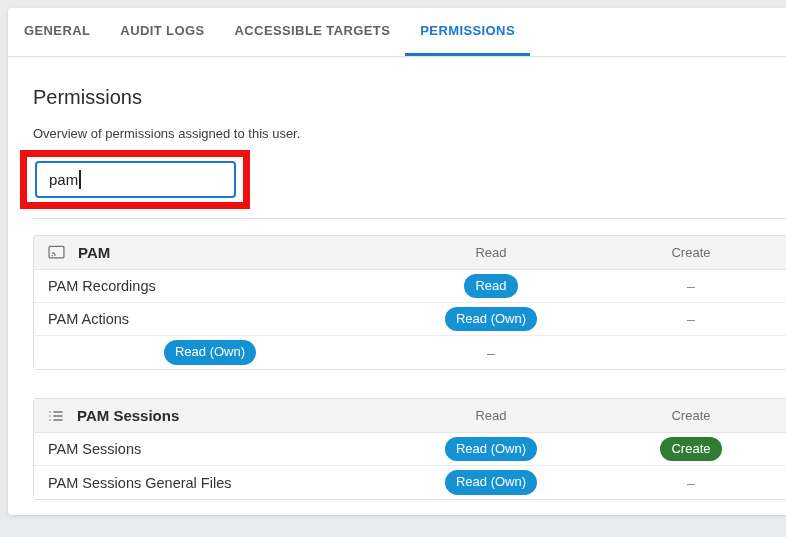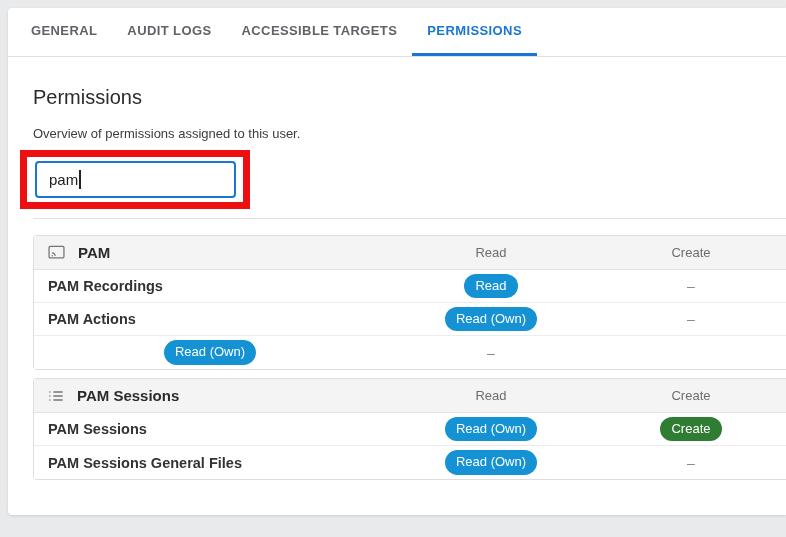--- a/index.html
+++ b/index.html
@@ -17,21 +17,21 @@
     border-radius:4px 0 0 4px;
     box-shadow:0 1px 3px rgba(0,0,0,0.12);
     overflow:hidden;
   }
   
   .tabbar {
     display:flex;
     align-items:stretch;
     height:49px;
     border-bottom:1px solid #e0e0e0;
-    padding-left:8px;
+    padding-left:1px;
   }
   .tab {
     display:flex; align-items:center;
     padding:0 15px;
     font-size:13px;
     font-weight:700;
     letter-spacing:0.4px;
     color:#5f6368;
     text-transform:uppercase;
     cursor:pointer;
@@ -69,42 +69,42 @@
 
   .divider { margin-top:9px; border:0; border-top:1px solid #e0e0e0; }
 
   
   .perm-table {
     margin-top:16px;
     border:1px solid #dedede;
     border-right:0;
     border-radius:4px 0 0 4px;
   }
-  .perm-table + .perm-table { margin-top:8px; }
+  .perm-table + .perm-table { margin-top:28px; }
   .t-row {
     display:grid;
     grid-template-columns:1fr 210px 190px;
     align-items:center;
     min-height:33px;
   }
   .t-head {
     background:#f4f4f4;
     min-height:34px;
     border-bottom:1px solid #e3e3e3;
   }
   .t-title {
     display:flex; align-items:center; gap:13px;
     padding-left:14px;
     font-size:15px; font-weight:700; color:#2b2b2b;
   }
   .t-title svg { flex:0 0 auto; }
   .col-label { font-size:13px; color:#6d6d6d; text-align:center; }
   .t-body .t-row { border-bottom:1px solid #ececec; background:#fff; }
   .t-body .t-row:last-child { border-bottom:0; }
-  .cell-name { padding-left:14px; font-size:14.5px; color:#333;font-weight:bold; }
+  .cell-name { padding-left:14px; font-size:14.5px; color:#333; }
   .cell-badge { display:flex; justify-content:center; }
   .badge {
     display:inline-flex; align-items:center;
     padding:4px 11px;
     border-radius:13px;
     font-size:13px; color:#fff;
     line-height:1.3;
     white-space:nowrap;
   }
   .badge.blue { background:#1492d4; }

